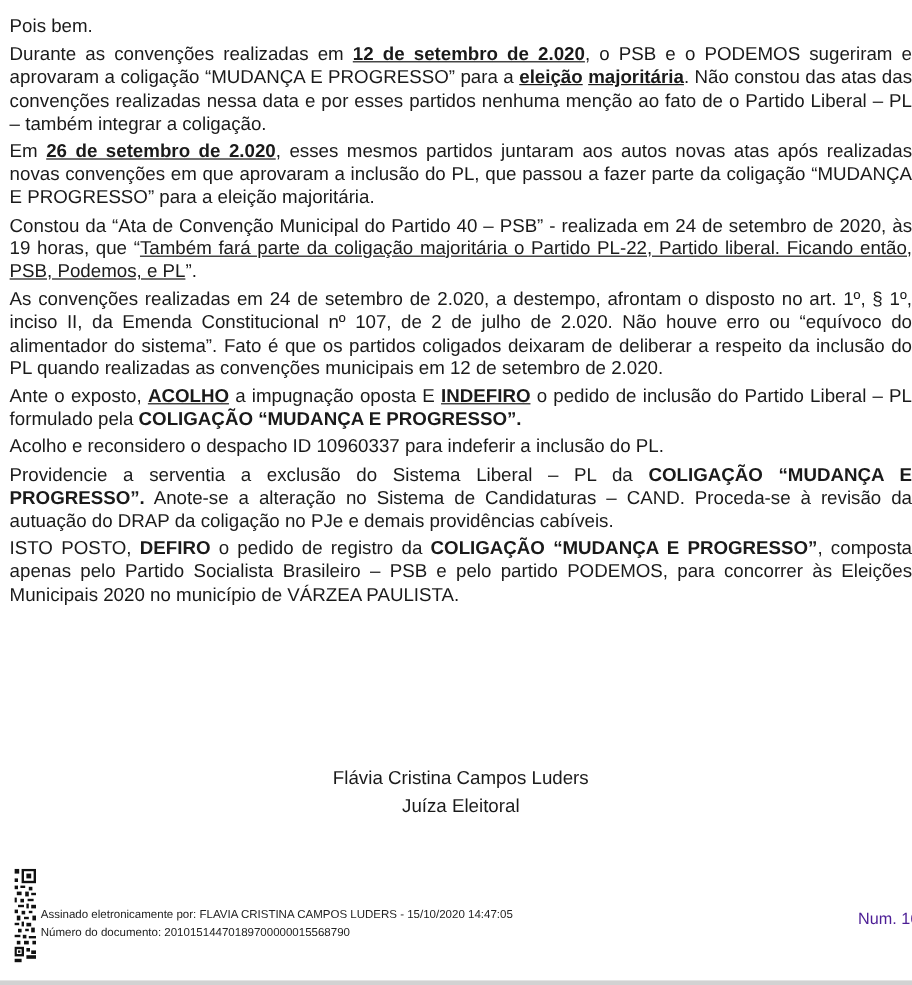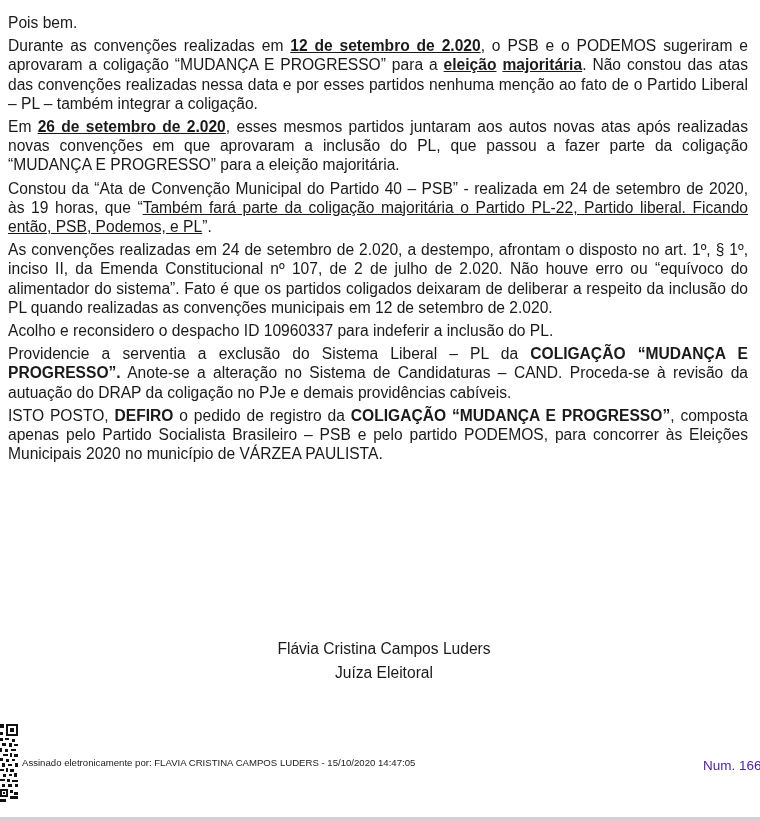--- a/index.html
+++ b/index.html
@@ -5,29 +5,29 @@
     html, body { margin: 0; padding: 0; }
     body {
       width: 760px; height: 821px; background: #ffffff; overflow: hidden;
       position: relative; color: #1a1a1a;
       font-family: "Liberation Sans", sans-serif;
     }
     .page {
       position: absolute; left: 8px; top: 13px; width: 752px;
       font-size: 15.6px; line-height: 19.2px;
     }
-    .p { margin: 0 0 4px 0; text-align: justify; text-align-last: left; padding-right: 12px; }
+    .p { margin: 0 0 4px 0; text-align: justify; text-align-last: left; padding-right: 0; }
     .p.full { text-align-last: auto; }
     b, .b { font-weight: bold; }
     .u { text-decoration: underline; }
     .i { }
     .sig { position: absolute; left: 0; width: 760px; text-align: center; font-size: 15.6px; }
     .sig1 { top: 640px; left: 4px; }
     .sig2 { top: 664px; left: 4px; }
-    .footer { position: absolute; left: 0; top: 724px; width: 718px; height: 80px; }
+    .footer { position: absolute; left: 12px; top: 724px; width: 718px; height: 80px; }
     .qr { position: absolute; left: 0; top: 0; width: 18px; height: 78px; }
     .ftext { position: absolute; left: 22px; top: 31px; font-size: 9.6px; line-height: 15px; color: #222; }
     .num { position: absolute; left: 703px; top: 34px; font-size: 13.5px; color: #4c1d95; white-space: nowrap; }
     .bottom-bar { position: absolute; left: 0; top: 817px; width: 760px; height: 4px; background: #d2d2d2; }
   </style>
 </head>
 <body>
 
 <div class="page">
   <p class="p">Pois bem.</p>
@@ -40,20 +40,23 @@
     <span>Em </span><span class="b u">26 de setembro de 2.020</span><span>, esses mesmos partidos juntaram aos autos novas atas após realizadas novas convenções em que aprovaram a inclusão do PL, que passou a fazer parte da coligação “MUDANÇA E PROGRESSO” para a eleição majoritária.</span>
   </p>
 
   <p class="p">
     <span>Constou da “Ata de Convenção Municipal do Partido 40 – PSB” - realizada em 24 de setembro de 2020, às 19 horas, que “</span><span class="i u">Também fará parte da coligação majoritária o Partido PL-22, Partido liberal. Ficando então, PSB, Podemos, e PL</span><span>”.</span>
   </p>
 
   <p class="p">As convenções realizadas em 24 de setembro de 2.020, a destempo, afrontam o disposto no art. 1º, § 1º, inciso II, da Emenda Constitucional nº 107, de 2 de julho de 2.020. Não houve erro ou “equívoco do alimentador do sistema”. Fato é que os partidos coligados deixaram de deliberar a respeito da inclusão do PL quando realizadas as convenções municipais em 12 de setembro de 2.020.</p>
 
 
+  <p class="p">
+    <span>Ante o exposto, </span><span class="b u">ACOLHO</span><span> a impugnação oposta E </span><span class="b u">INDEFIRO</span><span> o pedido de inclusão do Partido Liberal – PL formulado pela </span><span class="b">COLIGAÇÃO “MUDANÇA E PROGRESSO”.</span>
+  </p>
 
   <p class="p">Acolho e reconsidero o despacho ID 10960337 para indeferir a inclusão do PL.</p>
 
   <p class="p">
     <span>Providencie a serventia a exclusão do Sistema Liberal – PL da </span><span class="b">COLIGAÇÃO “MUDANÇA E PROGRESSO”.</span><span> Anote-se a alteração no Sistema de Candidaturas – CAND. Proceda-se à revisão da autuação do DRAP da coligação no PJe e demais providências cabíveis.</span>
   </p>
 
   <p class="p">
     <span>ISTO POSTO, </span><span class="b">DEFIRO</span><span> o pedido de registro da </span><span class="b">COLIGAÇÃO “MUDANÇA E PROGRESSO”</span><span>, composta apenas pelo Partido Socialista Brasileiro – PSB e pelo partido PODEMOS, para concorrer às Eleições Municipais 2020 no município de VÁRZEA PAULISTA.</span>
   </p>
@@ -107,17 +110,18 @@
         <rect x="10" y="66" width="3" height="3"></rect>
         <rect x="14" y="68" width="4" height="3"></rect>
       <rect x="10" y="72" width="8" height="3"></rect>
         <rect x="0" y="75" width="6" height="3"></rect>
     </g>
     <rect x="2" y="67" width="4" height="4" fill="#fff"></rect>
     <rect x="3" y="68" width="2" height="2" fill="#111"></rect>
   </svg>
   <div class="ftext">
     <div>Assinado eletronicamente por: FLAVIA CRISTINA CAMPOS LUDERS - 15/10/2020 14:47:05</div>
+    <div>Número do documento: 20101514470189700000015568790</div>
   </div>
   <div class="num">Num. 166</div>
 </div>
 
 <div class="bottom-bar"></div>
 
 </body></html>

